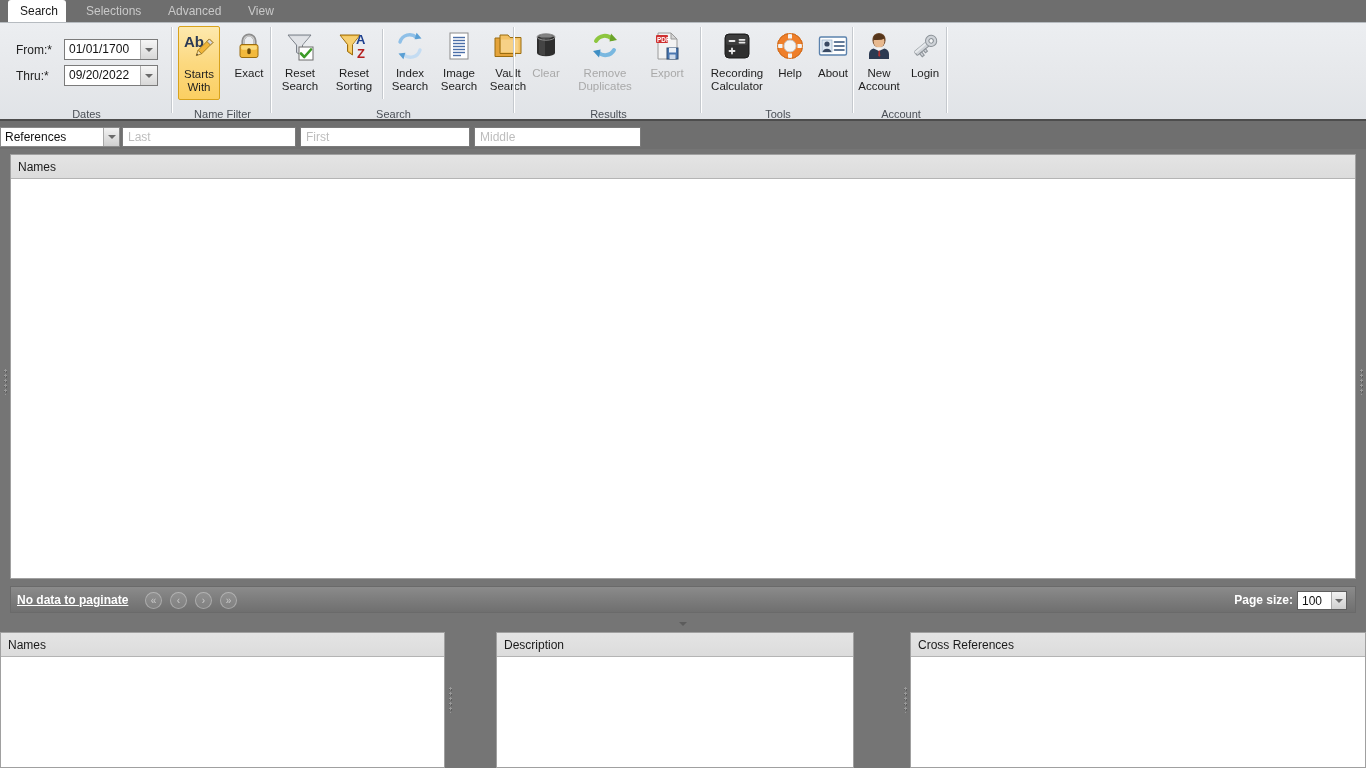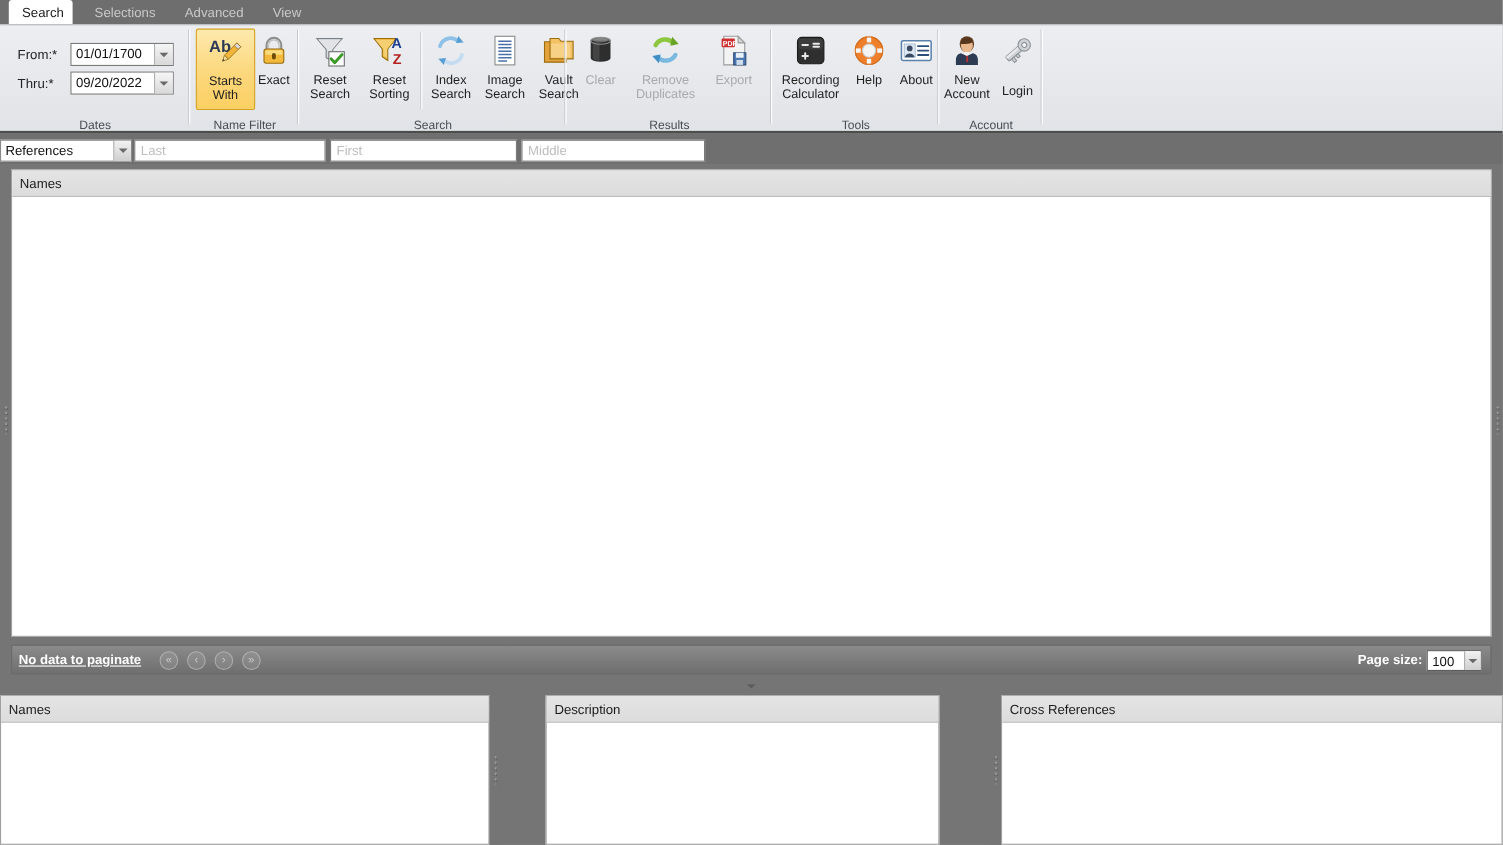--- a/index.html
+++ b/index.html
@@ -260,21 +260,21 @@
             <span class="caret-dn"></span>
           </span>
       </div>
       <div class="glabel">Dates</div>
       <div class="gsep" style="left:171px;"></div>
       <div class="gsep-b" style="left:172px;"></div>
     </div>
 
     <div class="rgroup" style="left:173px;width:99px;">
 
-      <div class="rbtn checked" style="left:5px;top:3px;width:54px;height:74px;">
+      <div class="rbtn checked" style="left:5px;top:3px;width:42px;height:74px;">
         <span class="ic">
           <svg width="32" height="32" viewBox="0 0 32 32">
             <text x="1" y="16" font-family="Liberation Sans, sans-serif" font-size="15" font-weight="bold" fill="#2b3a55">Ab</text>
             <g transform="rotate(45 20 20)">
               <rect x="16" y="7" width="5" height="16" fill="#f0b53a" stroke="#9c7418" stroke-width="0.8"></rect>
               <rect x="16" y="7" width="5" height="3.5" fill="#d8d8dc" stroke="#9c7418" stroke-width="0.8"></rect>
               <polygon points="16,23 21,23 18.5,28" fill="#f6e2ae" stroke="#9c7418" stroke-width="0.8"></polygon>
               <polygon points="17.4,26.2 19.6,26.2 18.5,28" fill="#3a3a3a"></polygon>
             </g>
           </svg>
@@ -480,21 +480,21 @@
             <ellipse cx="16" cy="11.5" rx="5.4" ry="6.2" fill="#e8b98f"></ellipse>
             <path d="M10.6 8.5 a5.4 4.6 0 0 1 10.8 0 q-3 2.2 -10.8 1.4 Z" fill="#56361c"></path>
             <path d="M6 29 v-5 a6 6 0 0 1 4.6 -5.6 L16 21 l5.4 -2.6 A6 6 0 0 1 26 24 v5 Z" fill="#2c3a52"></path>
             <path d="M13.2 18.2 L16 21.2 L18.8 18.2 L17.4 17.2 h-2.8 Z" fill="#f2f2f2"></path>
             <path d="M15.6 20.6 L16.8 20.6 L17.3 25.5 L16.2 27 L15.2 25.5 Z" fill="#b43131"></path>
           </svg>
         </span>
         <span class="lbl">New
 Account</span>
       </div>
-      <div class="rbtn" style="left:50px;top:3px;width:42px;height:74px;gap:10px;">
+      <div class="rbtn" style="left:50px;top:3px;width:42px;height:74px;">
         <span class="ic">
           <svg width="32" height="32" viewBox="0 0 32 32">
             <g transform="rotate(-40 16 16)">
               <rect x="4" y="13.5" width="17" height="5" rx="1" fill="#cfd3d8" stroke="#8c9298" stroke-width="1"></rect>
               <rect x="4" y="13.5" width="17" height="2.2" fill="#eef0f2" opacity=".8"></rect>
               <rect x="7" y="18.5" width="2.6" height="4" fill="#cfd3d8" stroke="#8c9298" stroke-width="1"></rect>
               <rect x="12" y="18.5" width="2.6" height="3" fill="#cfd3d8" stroke="#8c9298" stroke-width="1"></rect>
               <circle cx="24" cy="16" r="5.6" fill="#cfd3d8" stroke="#8c9298" stroke-width="1"></circle>
               <circle cx="24" cy="16" r="2.2" fill="#f5f6f7" stroke="#8c9298" stroke-width="1"></circle>
             </g>

